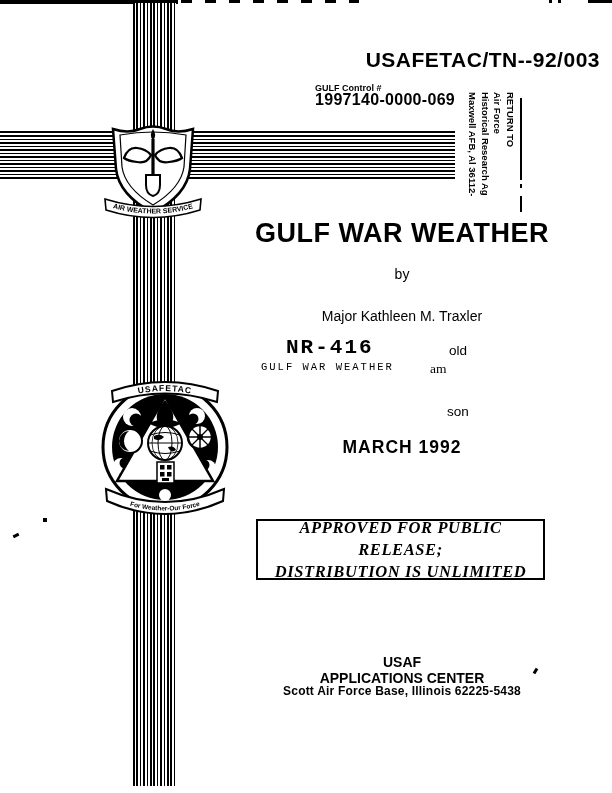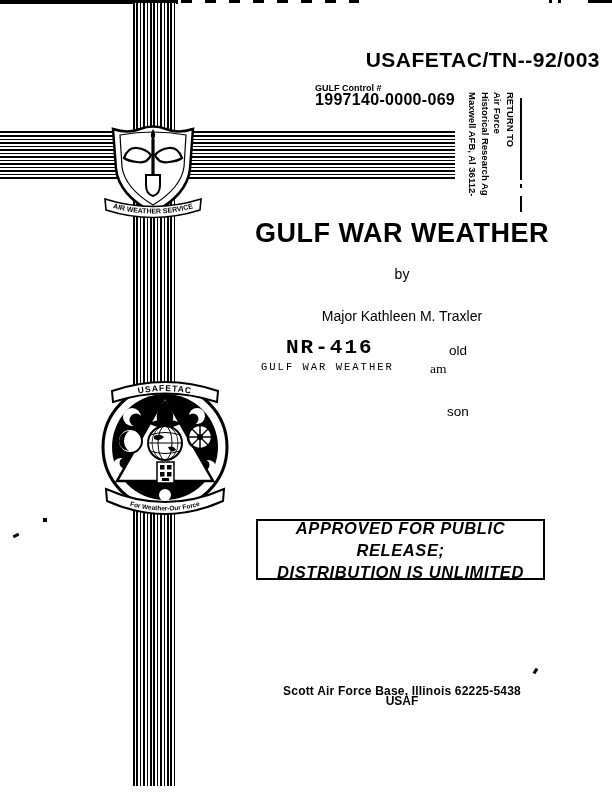--- a/index.html
+++ b/index.html
@@ -39,23 +39,23 @@
   .author2{top:308px;font-size:14px;}
   .stamp-num{left:286px;top:336px;font-family:"Liberation Mono",monospace;
     font-weight:bold;font-size:21px;letter-spacing:2px;}
   .stamp-lbl{left:261px;top:361px;font-family:"Liberation Mono",monospace;
     font-size:10.5px;letter-spacing:2px;}
   .frag{font-size:13.5px;}
   .frag1{left:449px;top:343px;} .frag2{left:430px;top:361px;font-family:Liberation Serif, serif;} .frag3{left:447px;top:368px;margin-top:36px;}
   .pub-date{top:437px;font-size:17.5px;font-weight:bold;letter-spacing:1px;}
   .dist-box{left:256px;top:519px;width:285px;height:57px;border:2.5px solid #000;
     display:flex;flex-direction:column;justify-content:center;text-align:center;
-    font-family:Liberation Sans, sans-serif;font-style:italic;font-weight:bold;
+    font-family:Liberation Serif, serif;font-style:italic;font-weight:bold;
     font-size:16.5px;line-height:22px;letter-spacing:.6px;}
-  .org{top:655px;font-size:12px;font-weight:bold;line-height:15.5px;margin-top:39px;}
+  .org{top:655px;font-size:14px;font-weight:bold;line-height:15.5px;}
   .address{top:684px;font-size:12px;font-weight:bold;letter-spacing:.2px;}
   
   .noise1{left:43px;top:518px;width:4px;height:4px;background:#000;}
   .noise2{left:13px;top:534px;width:6px;height:3px;background:#000;transform:rotate(-25deg);}
   .noise3{left:534px;top:668px;width:3px;height:6px;background:#000;transform:rotate(30deg);}
   svg text{font-family:"Liberation Sans",sans-serif;}
 </style>
 </head>
 <body>
 
@@ -154,28 +154,30 @@
   <div class="abs ctr byline">by</div>
   <div class="abs ctr author2">Major Kathleen M. Traxler</div>
 
   <div class="abs stamp-num">NR-416</div>
   <div class="abs stamp-lbl">GULF WAR WEATHER</div>
 
   <div class="abs frag frag1">old</div>
   <div class="abs frag frag2">am</div>
   <div class="abs frag frag3">son</div>
 
+  <div class="abs ctr pub-date">MARCH 1992</div>
 
   <div class="abs dist-box">
     <div>APPROVED FOR PUBLIC RELEASE;</div>
     <div>DISTRIBUTION IS UNLIMITED</div>
   </div>
 
   <div class="abs ctr org">
     <div>USAF</div>
+    <div>APPLICATIONS CENTER</div>
   </div>
   <div class="abs ctr address">Scott Air Force Base, Illinois 62225-5438</div>
 
   <div class="abs noise1"></div>
   <div class="abs noise2"></div>
   <div class="abs noise3"></div>
 
 </div>
 
 </body></html>

